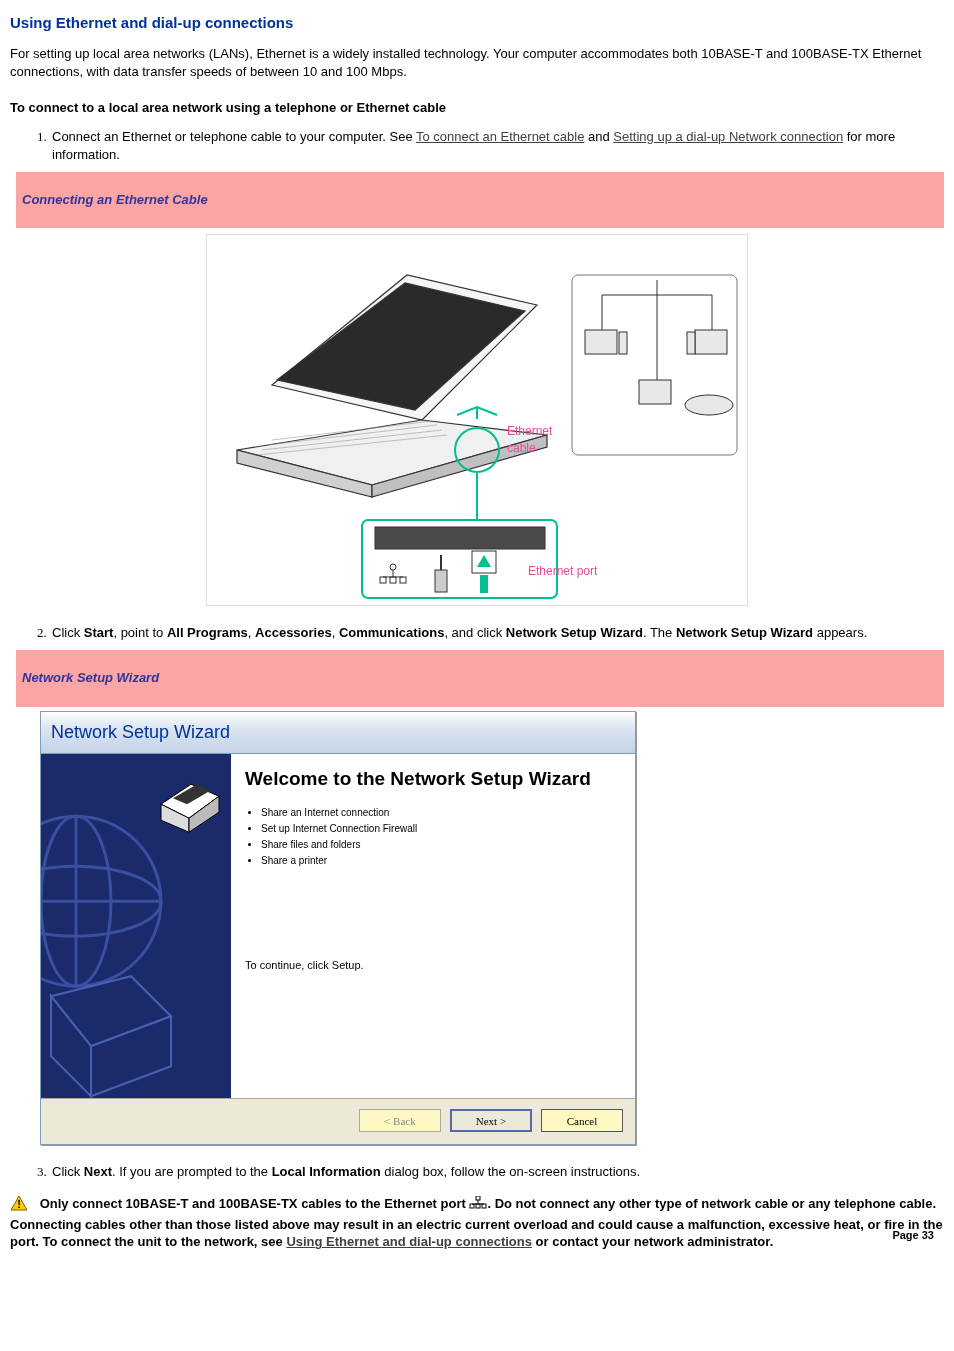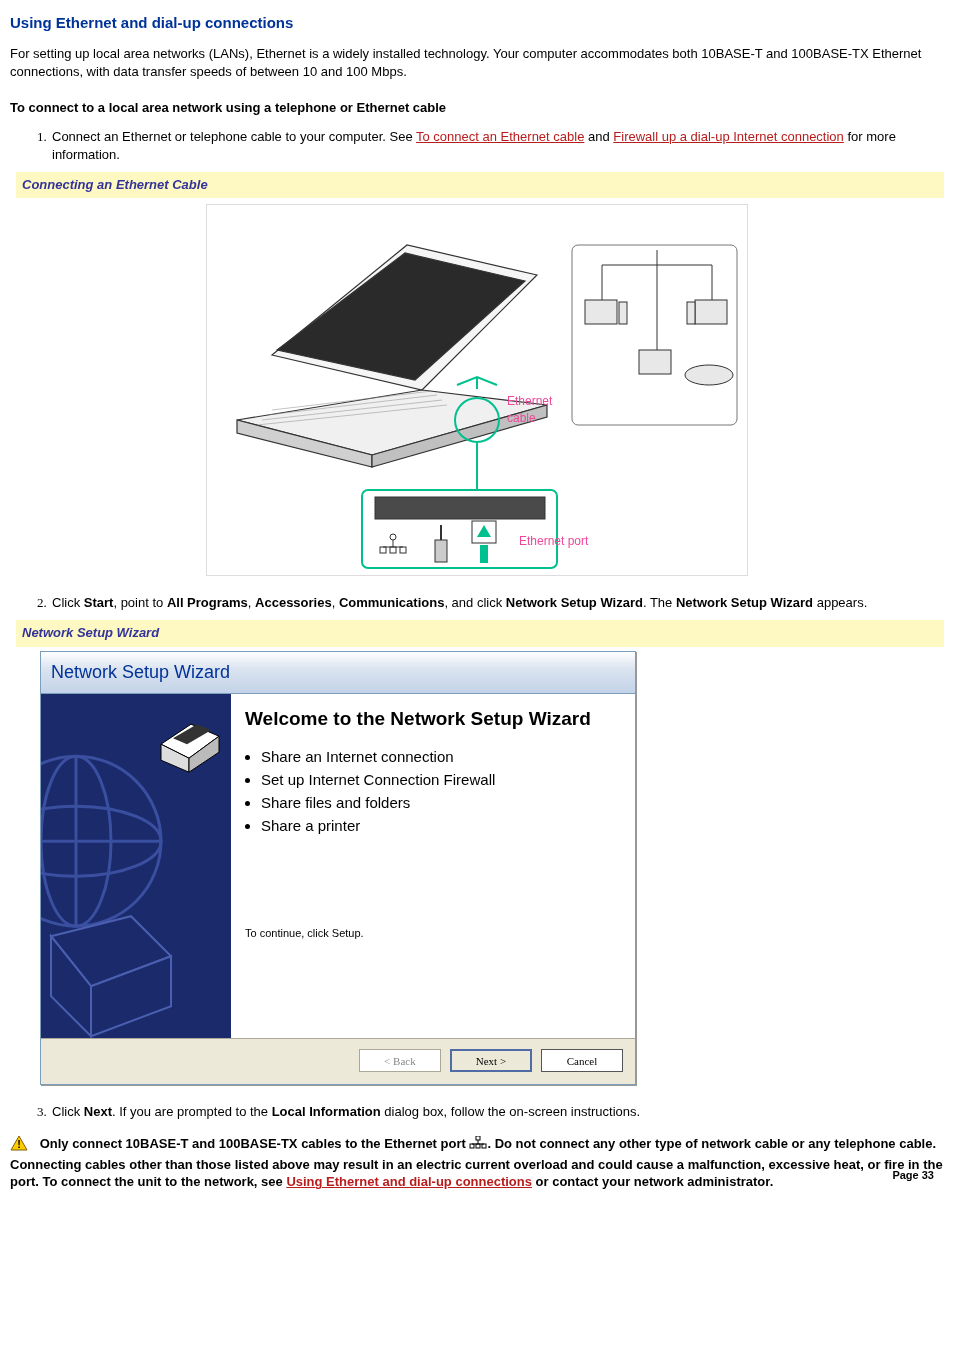--- a/index.html
+++ b/index.html
@@ -2,61 +2,61 @@
 <html><head>
 <meta charset="utf-8">
 <style>
 body{font-family:Verdana,Geneva,sans-serif;font-size:13px;color:#000;margin:0;padding:8px 10px;width:934px;line-height:1.4}
 h2{color:#003399;font-size:15px;font-weight:bold;margin:4px 0 12px 0}
 p{margin:0 0 14px 0}
 .subhead{font-weight:bold;margin:18px 0 10px 0}
 ol{margin:0 0 8px 0;padding-left:40px}
 ol li{margin-bottom:6px;padding-left:2px}
 ol li::marker{font-family:"Times New Roman",serif}
-a{color:#b91c1c;}
-.bar{background:#fef9c3;color:#333399;font-style:italic;font-weight:bold;padding:4px 6px;margin:6px 0 0 0;border-left:6px solid #fff}
+a{color:#404040;}
+.bar{background:#fca5a5;color:#333399;font-style:italic;font-weight:bold;padding:19px 6px;margin:6px 0 0 0;border-left:6px solid #fff}
 .figure{margin:6px auto 18px auto;display:flex;justify-content:center}
 .laptop-fig{width:540px;height:370px;border:1px solid #ddd;background:#fff;position:relative}
 .laptop-fig svg{width:100%;height:100%}
 .lbl{position:absolute;font-size:12px;color:#ec4899;font-family:Arial}
 .bold{font-weight:bold}
 .dialog-wrap{margin:4px 0 18px 30px}
 .dialog{width:594px;border:1px solid #7b9ebd;background:#ece9d8;font-family:Tahoma,Arial,sans-serif;font-size:11px;color:#000;box-shadow:1px 1px 0 #999}
 .dialog-title{background:linear-gradient(#fff,#dbe4f0 40%,#c3d3e8);border-bottom:1px solid #7b9ebd;color:#003399;font-size:18px;font-family:"Franklin Gothic Medium","Trebuchet MS",Arial;padding:8px 10px}
 .dialog-body{display:flex;background:#fff;border-bottom:1px solid #aca899}
 .dialog-side{width:190px;background:#1a2a6b;position:relative;overflow:hidden}
 .dialog-side svg{width:100%;height:100%}
 .dialog-main{flex:1;padding:10px 16px 10px 14px}
 .dialog-main h3{font-family:Tahoma,Arial;font-weight:bold;font-size:19px;margin:2px 0 14px 0}
 .dialog-main p{font-size:11px;margin:0 0 12px 0;line-height:1.35}
-.dialog-main ul{margin:0 0 90px 0;padding-left:16px;font-size:15px}
+.dialog-main ul{margin:0 0 90px 0;padding-left:16px;font-size:10px}
 .dialog-main ul li{margin-bottom:2px;list-style:disc}
 .dialog-foot{padding:10px 12px 12px 0;text-align:right}
-.dialog-foot button{font-family:Tahoma;font-size:11px;width:82px;height:23px;margin-left:6px;background:#ffffff;border:1px solid #555}
+.dialog-foot button{font-family:Tahoma;font-size:11px;width:82px;height:23px;margin-left:6px;background:#fef9c3;border:1px solid #555}
 .dialog-foot button.mid{border:2px solid #516ba4;background:#ece9d8}
 .dialog-foot button:disabled{color:#888;border:1px solid #aca899}
 .warn{margin-top:14px;font-weight:bold;font-size:13px;line-height:1.35}
 .warn-icon{display:inline-block;vertical-align:top;margin-right:8px}
 .net-icon{display:inline-block;vertical-align:middle}
 .pagenum{position:absolute;right:10px;bottom:8px;font-size:11px;font-weight:bold}
 .pagewrap{position:relative}
 </style>
 </head>
 <body>
 <div class="pagewrap">
 
 <h2>Using Ethernet and dial-up connections</h2>
 
 <p>For setting up local area networks (LANs), Ethernet is a widely installed technology. Your computer accommodates both 10BASE-T and 100BASE-TX Ethernet connections, with data transfer speeds of between 10 and 100 Mbps.</p>
 
 <p class="subhead">To connect to a local area network using a telephone or Ethernet cable</p>
 
 <ol>
 <li>
-  <span>Connect an Ethernet or telephone cable to your computer. See </span><a href="#">To connect an Ethernet cable</a><span> and </span><a href="#">Firewall up a dial-up Internet connection</a><span> for more information.</span>
+  <span>Connect an Ethernet or telephone cable to your computer. See </span><a href="#">To connect an Ethernet cable</a><span> and </span><a href="#">Setting up a dial-up Network connection</a><span> for more information.</span>
 </li>
 </ol>
 
 <div class="bar">Connecting an Ethernet Cable</div>
 
 <div class="figure">
   <div class="laptop-fig">
     <svg viewBox="0 0 540 370">
 
       <g stroke="#333" stroke-width="1.2" fill="#fff">
@@ -109,21 +109,21 @@
             <rect x="183" y="342" width="6" height="6" fill="none"></rect>
             <rect x="193" y="342" width="6" height="6" fill="none"></rect>
       </g>
       <g stroke="#333" fill="#ccc">
         <rect x="228" y="335" width="12" height="22"></rect>
         <line x1="234" y1="320" x2="234" y2="335" stroke-width="2"></line>
       </g>
     </svg>
     <div class="lbl" style="left:300px;top:188px;white-space:pre">Ethernet
 cable</div>
-    <div class="lbl" style="left:312px;top:328px">Ethernet port</div>
+    <div class="lbl" style="left:321px;top:328px">Ethernet port</div>
   </div>
 </div>
 
 <ol start="2">
 <li>
   <span>Click </span><span class="bold">Start</span><span>, point to </span><span class="bold">All Programs</span><span>, </span><span class="bold">Accessories</span><span>, </span><span class="bold">Communications</span><span>, and click </span><span class="bold">Network Setup Wizard</span><span>. The </span><span class="bold">Network Setup Wizard</span><span> appears.</span>
 </li>
 </ol>
 
 <div class="bar">Network Setup Wizard</div>

